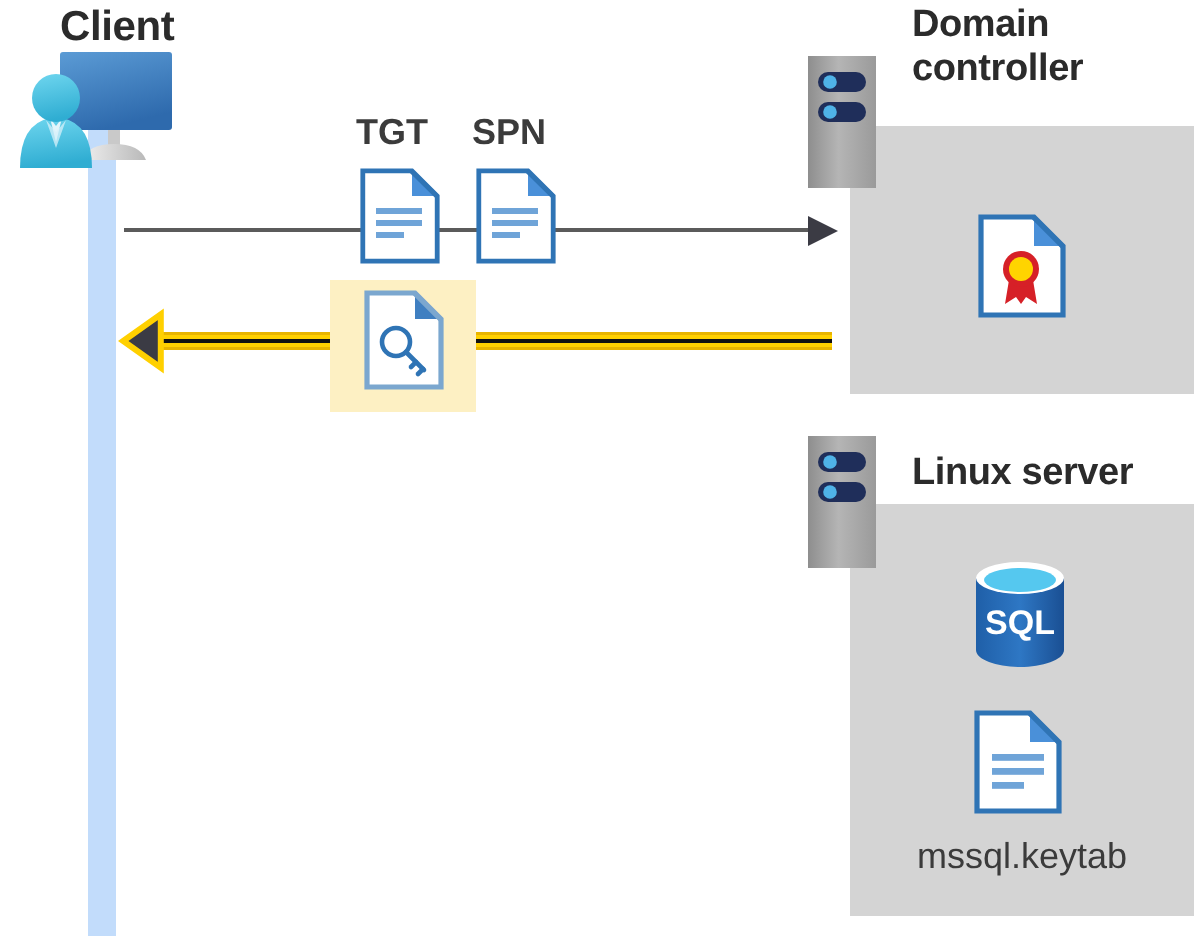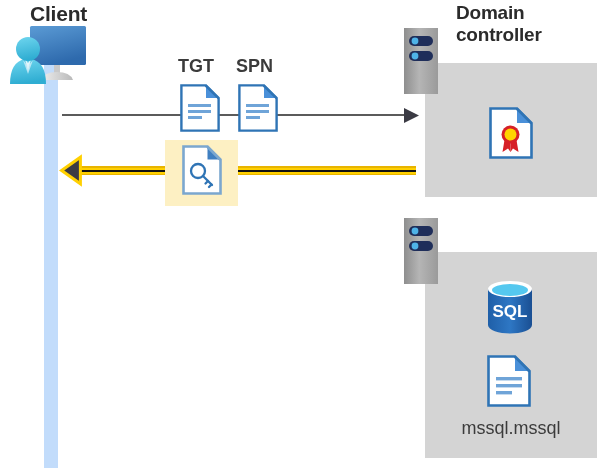--- a/index.html
+++ b/index.html
@@ -182,20 +182,21 @@
       <path d="M16 30 L13.5 45 L19 41.5 L21.5 45 L21.5 30 Z" fill="#d62027"></path>
       <path d="M27 30 L29.5 45 L24 41.5 L21.5 45 L21.5 30 Z" fill="#d62027"></path>
 
       <circle cx="21.5" cy="27.5" r="9" fill="#d62027"></circle>
       <circle cx="21.5" cy="27.5" r="6" fill="#ffd400"></circle>
     </svg>
   </div>
 
   <div class="abs panel" id="linux-panel"></div>
 
+  <div class="abs title" id="linux-title">Linux server</div>
 
   <div class="abs" style="left:404px;top:218px;">
     <svg class="server-ico" viewBox="0 0 34 66">
       <rect x="0" y="0" width="34" height="66" fill="url(#srvGrad)"></rect>
       <rect x="5" y="8" width="24" height="10" rx="5" fill="#1f2e5a"></rect>
       <circle cx="11" cy="13" r="3.4" fill="#4fb3e8"></circle>
       <rect x="5" y="23" width="24" height="10" rx="5" fill="#1f2e5a"></rect>
       <circle cx="11" cy="28" r="3.4" fill="#4fb3e8"></circle>
     </svg>
   </div>
@@ -220,15 +221,15 @@
     <svg width="44" height="52" viewBox="0 0 44 52">
       <path d="M1.5 1.5 H28 L42.5 16 V50.5 H1.5 Z" fill="#ffffff" stroke="#2f74b5" stroke-width="2.6"></path>
       <path d="M28 1.5 L42.5 16 H28 Z" fill="#4a90d9"></path>
       <path d="M27.7 1.7 L42.3 16.3" stroke="#2f74b5" stroke-width="2.4" fill="none"></path>
       <rect x="9" y="22" width="26" height="3.4" fill="#6fa4d8"></rect>
       <rect x="9" y="29" width="26" height="3.4" fill="#6fa4d8"></rect>
       <rect x="9" y="36" width="16" height="3.4" fill="#6fa4d8"></rect>
     </svg>
   </div>
 
-  <div class="abs" id="keytab-label">mssql.mssql</div>
+  <div class="abs" id="keytab-label">mssql.keytab</div>
 
 </div>
 
 </body></html>

